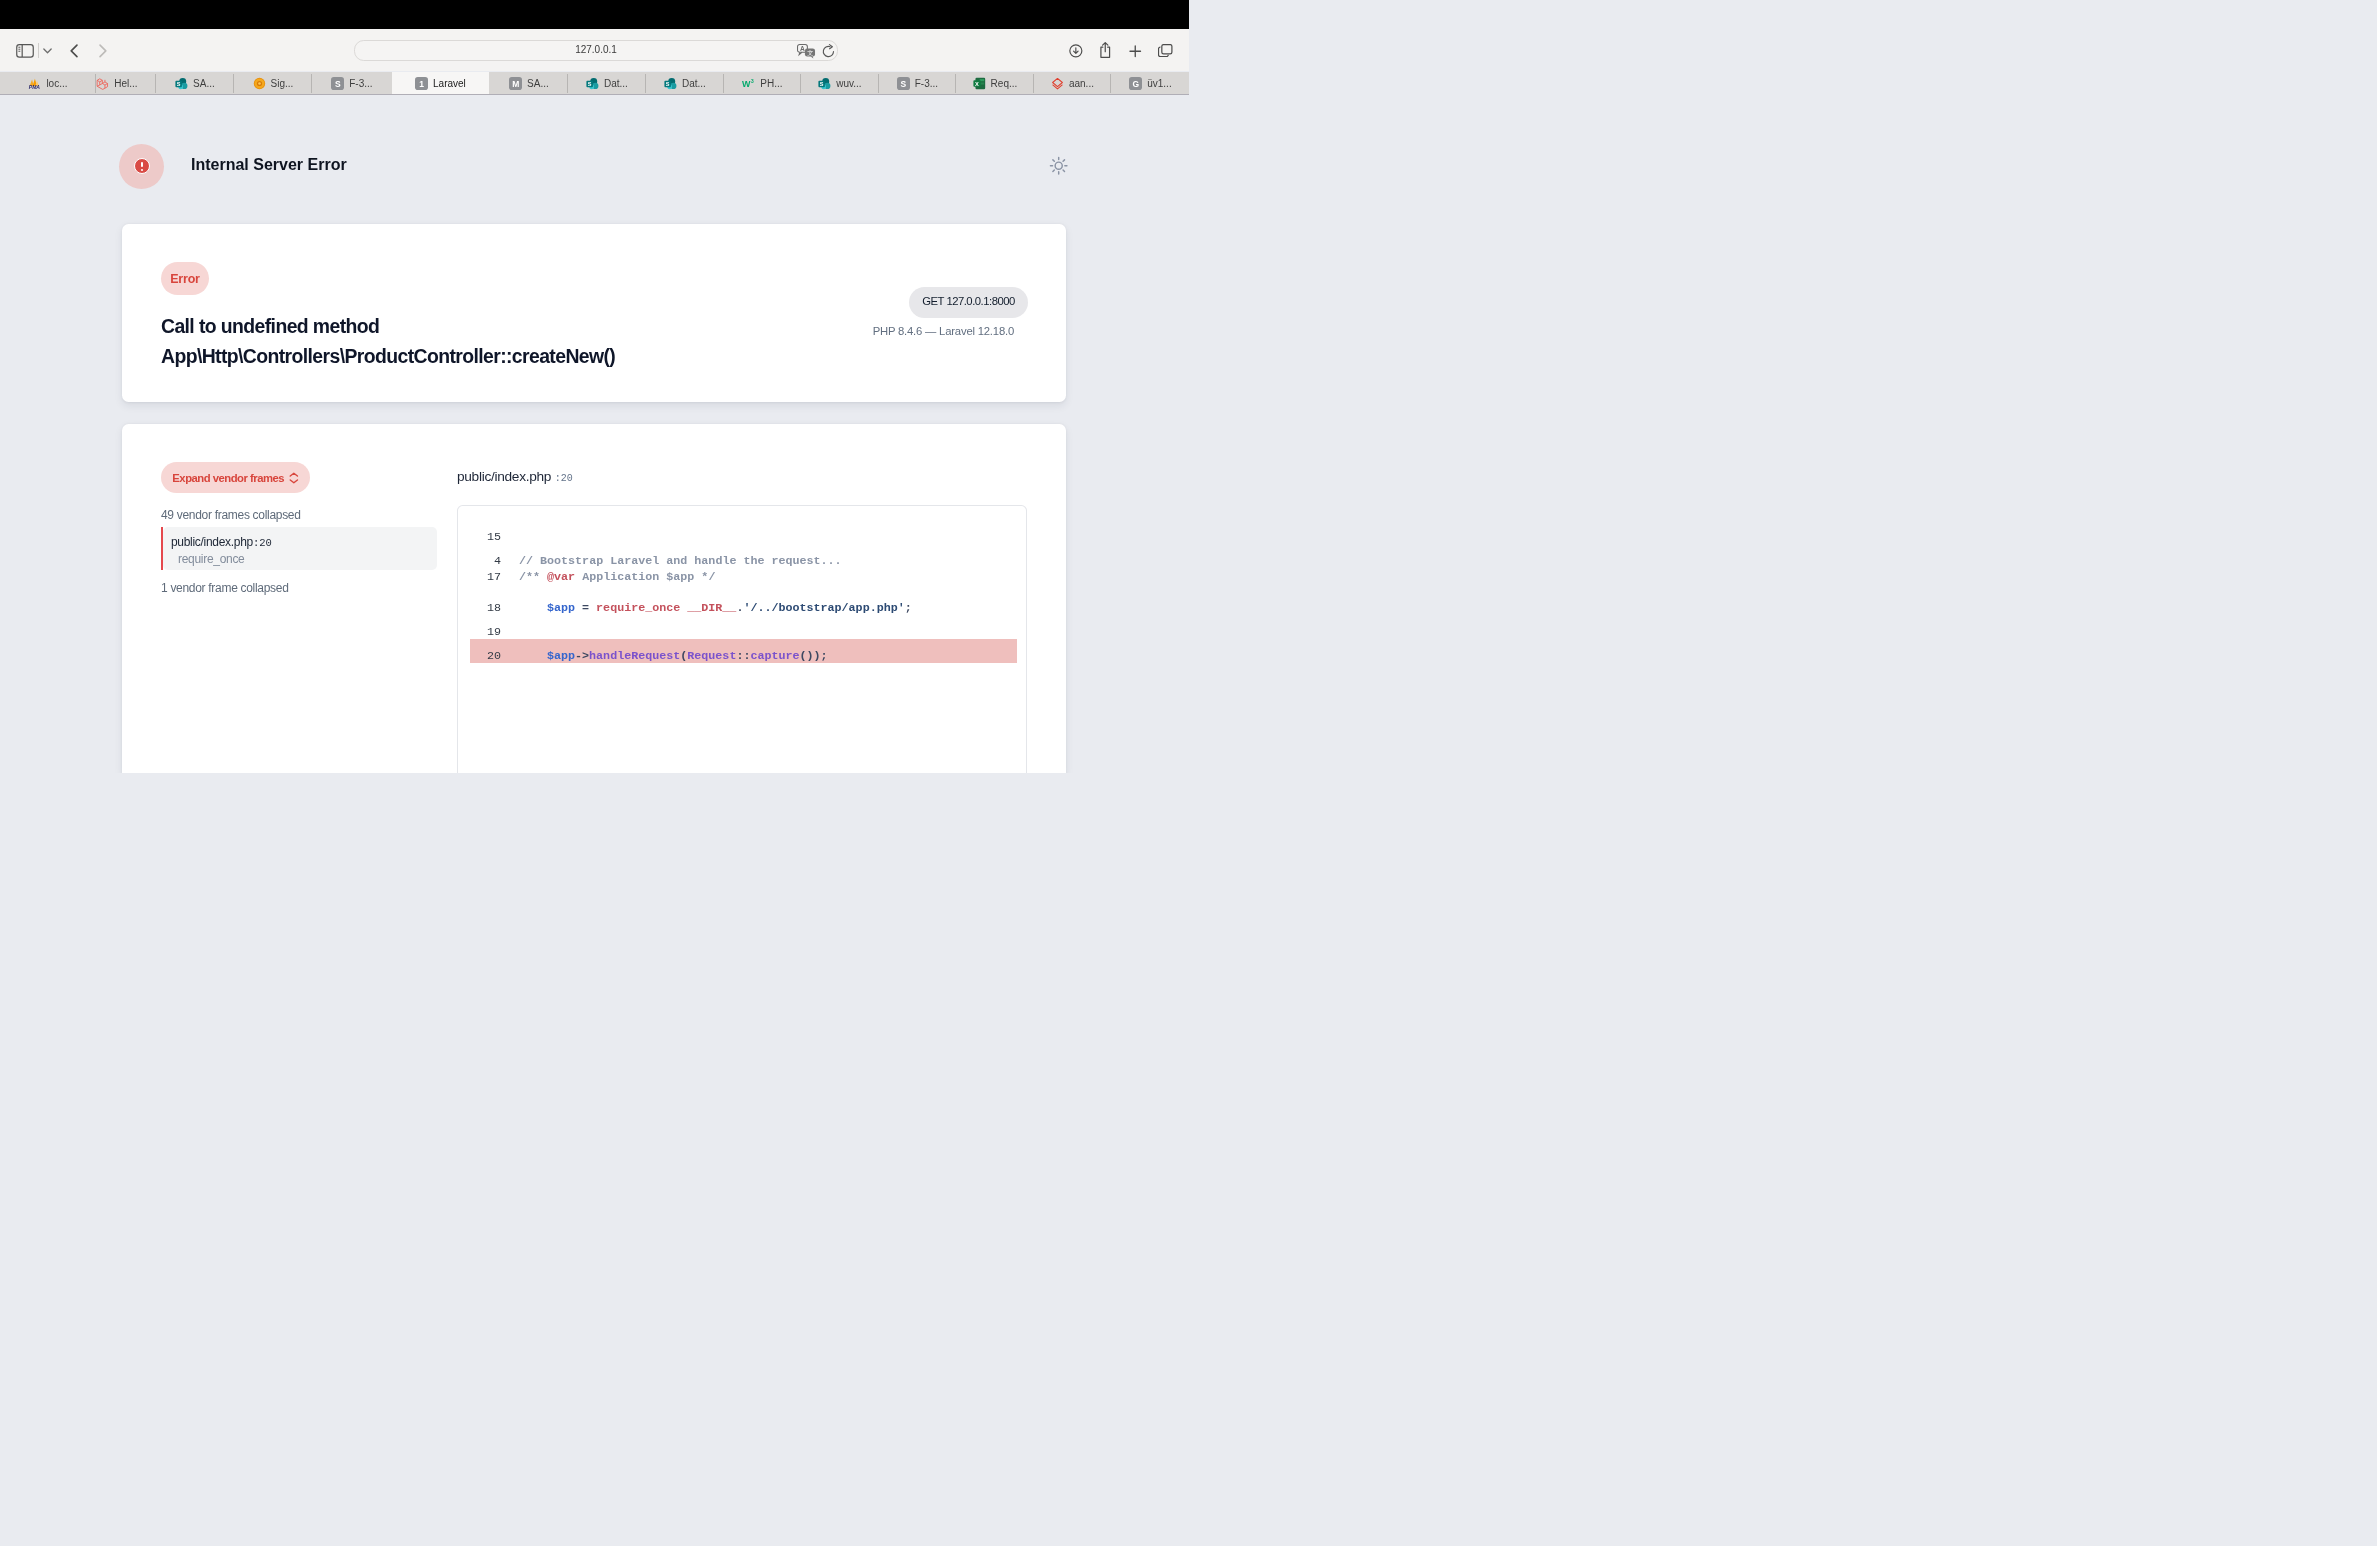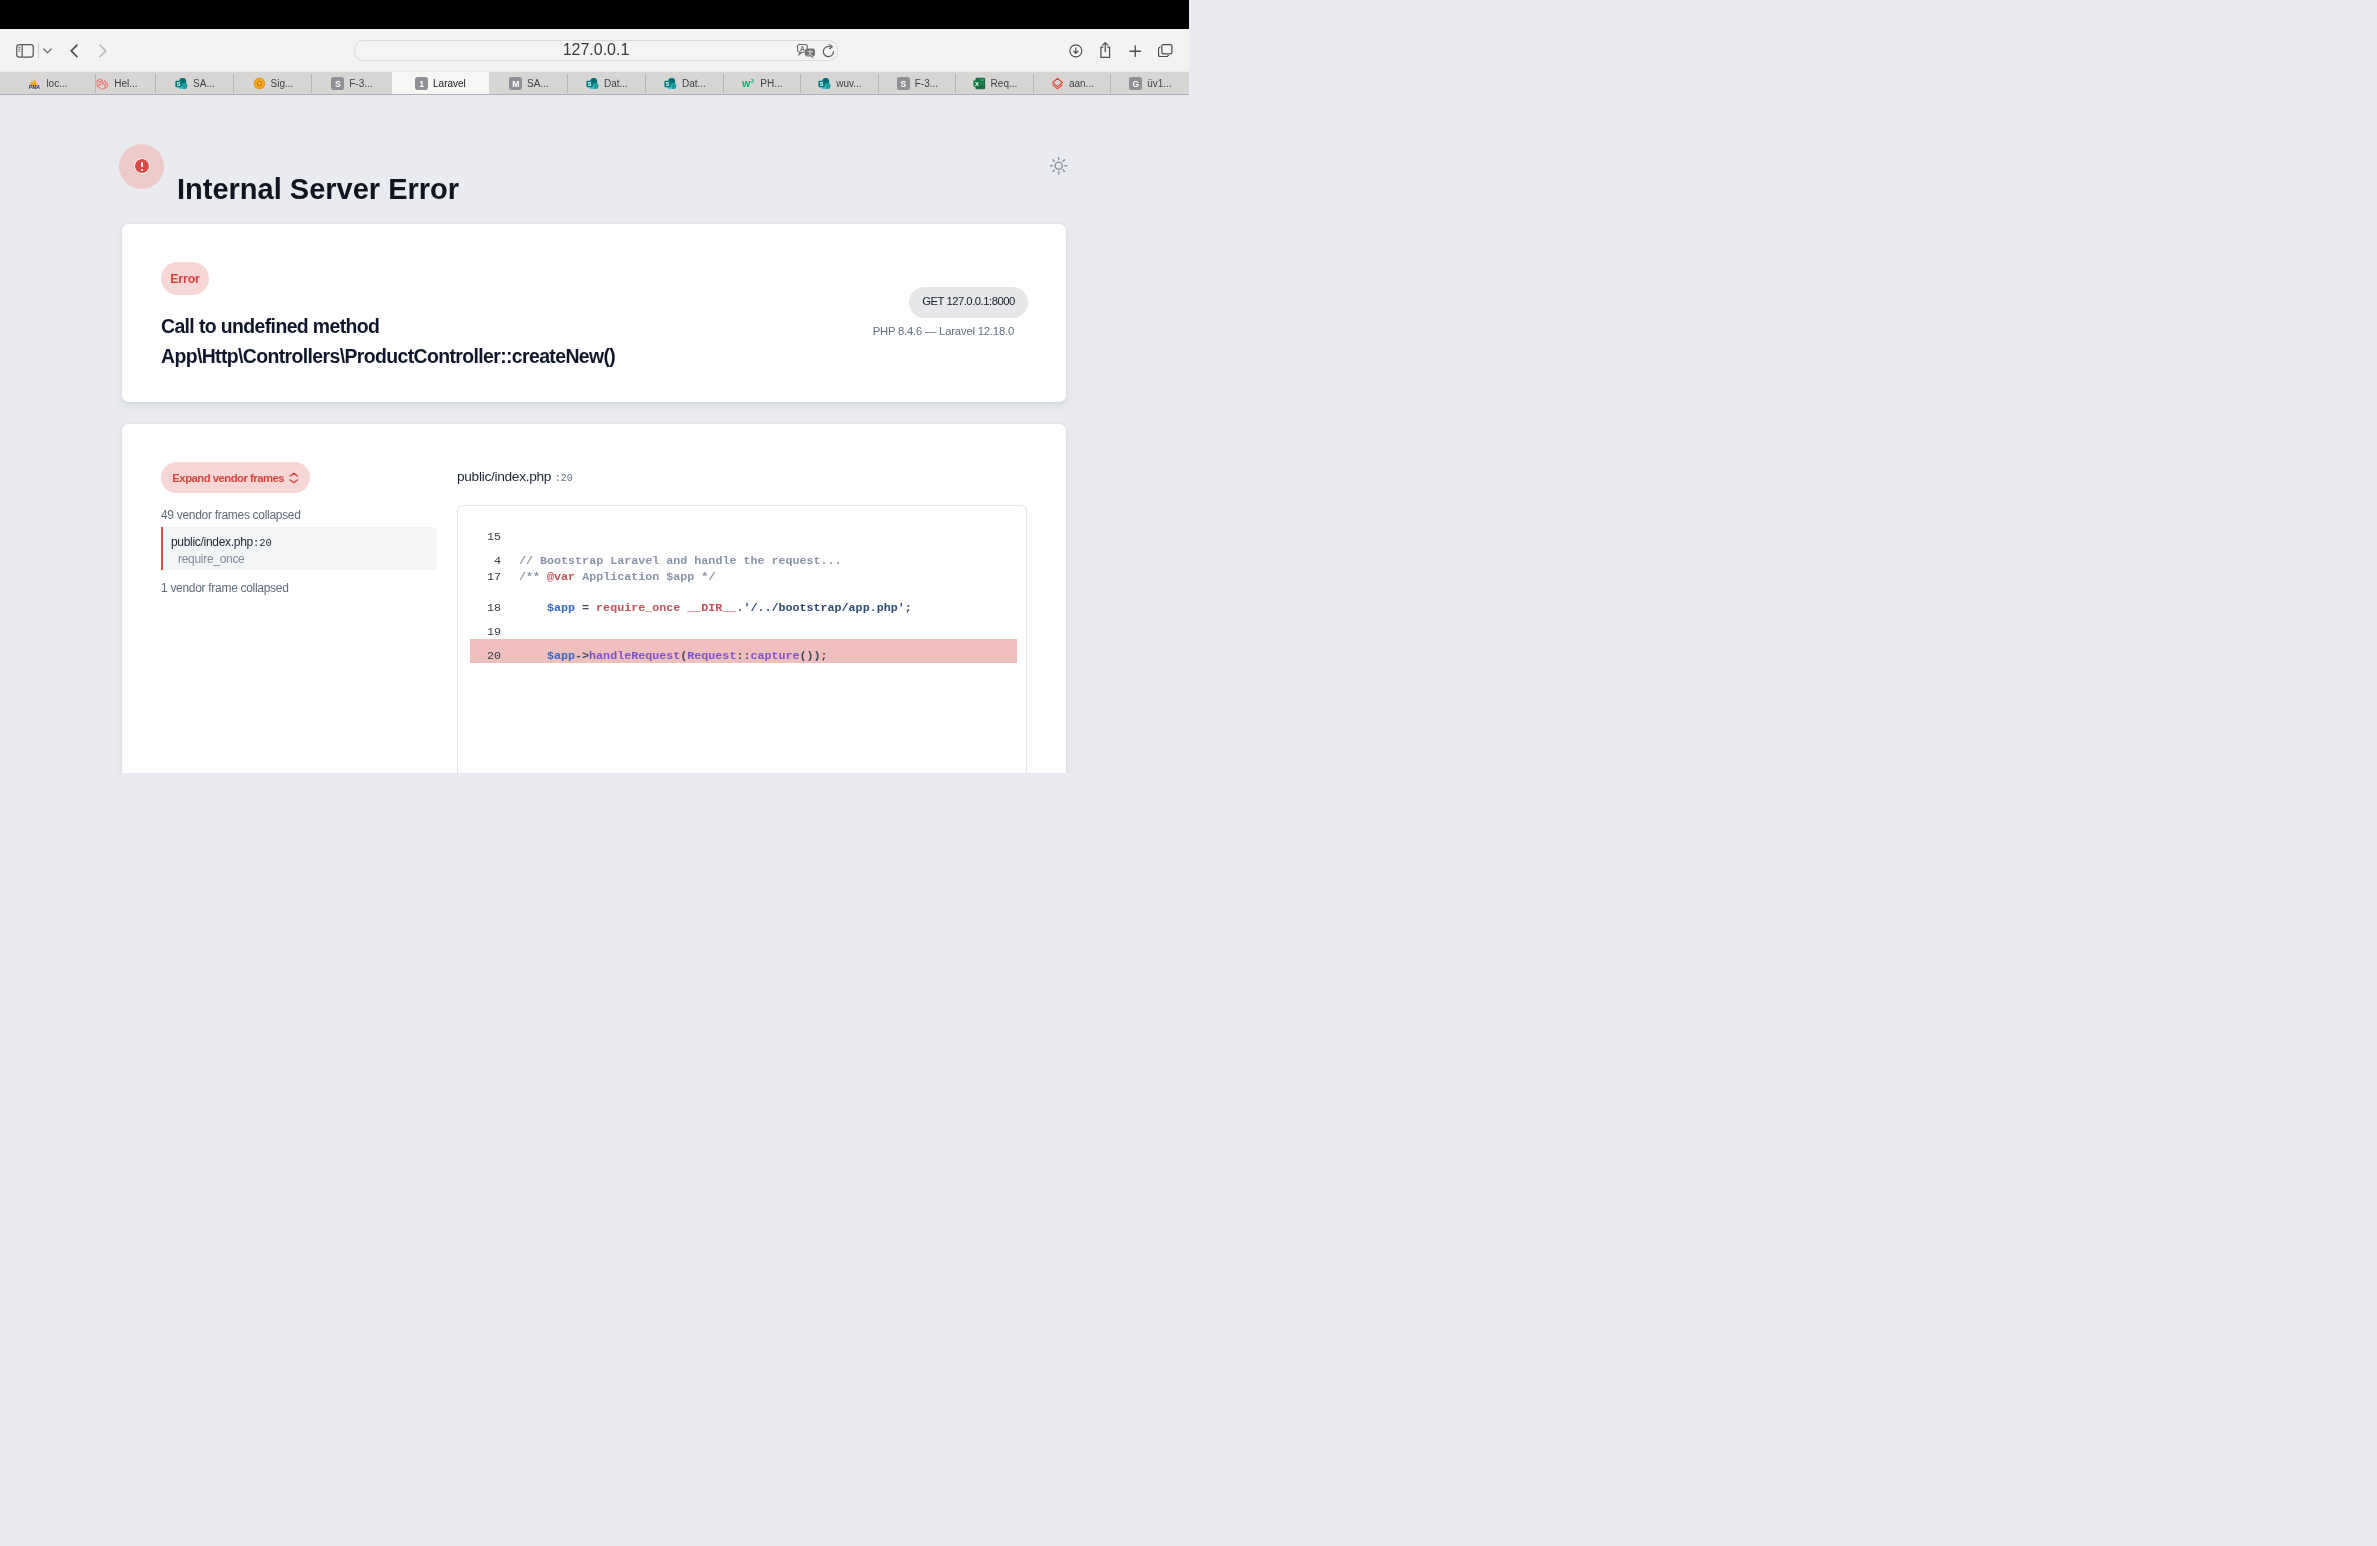--- a/index.html
+++ b/index.html
@@ -15,26 +15,26 @@
   #tabs { position:absolute; left:0; top:72px; width:1189px; height:23px; }
   #content { left:0; top:96px; width:1189px; height:678px; background:#e9ebf0; }
 
   .tab { position:absolute; top:0; height:23px; display:flex; align-items:center; justify-content:center; gap:4.9px; font-size:10px; color:#3e3e3e; }
   .tab .sep { position:absolute; right:0; top:2px; height:19px; width:0.8px; background:#b7b5b3; }
   .tab.active { background:#f7f6f5; color:#1b1b1b; }
   .fav { width:13px; height:13px; flex:0 0 13px; }
   .favsq { width:13px; height:13px; border-radius:2.8px; background:#8e9094; color:#fff; font-size:8.5px; font-weight:700; display:flex; align-items:center; justify-content:center; }
 
   #addrbar { left:354px; top:40px; width:484px; height:20.6px; background:#f5f4f3; border:0.8px solid #dbd9d7; border-radius:9.7px; }
-  #addrtext { left:354px; top:40px; width:484px; height:20.6px; text-align:center; line-height:20.6px; font-size:16px; color:#3a3a3a; }
+  #addrtext { left:354px; top:40px; width:484px; height:20.6px; text-align:center; line-height:20.6px; font-size:10px; color:#3a3a3a; }
 
   
   #errIconBg { left:119px; top:144px; width:45px; height:45px; border-radius:50%; background:#edcac9; }
   #errIconRed { left:134px; top:158px; width:16px; height:16px; border-radius:50%; background:#d94b45; border:1.3px solid #fff; }
-  #h1 { left:177px; top:154px; font-size:29px; line-height:22.6px; font-weight:700; color:#0e1420; letter-spacing:0;margin-top:24px; }
+  #h1 { left:191px; top:154px; font-size:16px; line-height:22.6px; font-weight:700; color:#0e1420; letter-spacing:0; }
 
   .card { position:absolute; left:122px; width:944px; background:#fff; border-radius:6.5px; box-shadow:0 3.2px 8px rgba(30,41,59,.08), 0 0.8px 2.4px rgba(30,41,59,.06); }
   #card1 { top:224px; height:178px; }
   #card2 { top:424px; height:349px; border-bottom-left-radius:0; border-bottom-right-radius:0; }
 
   .pill { position:absolute; display:flex; align-items:center; justify-content:center; border-radius:808px; }
   #errorPill { left:161px; top:262px; width:48px; height:33px; background:#f7d7d5; color:#d8453c; font-size:12.5px; font-weight:700; letter-spacing:-0.2px; }
   #getPill { left:909px; top:287px; width:119px; height:31px; padding-bottom:2.4px; background:#e7e7ea; color:#131e2d; font-size:11.3px; letter-spacing:-0.5px; white-space:nowrap; }
   #phpver { right:175px; top:325px; font-size:11.3px; letter-spacing:-0.2px; color:#626f80; position:absolute; }
   #headline { position:absolute; left:161px; top:311px; font-size:19.4px; font-weight:700; color:#0f1629; line-height:30px; letter-spacing:-0.6px; white-space:nowrap; }

